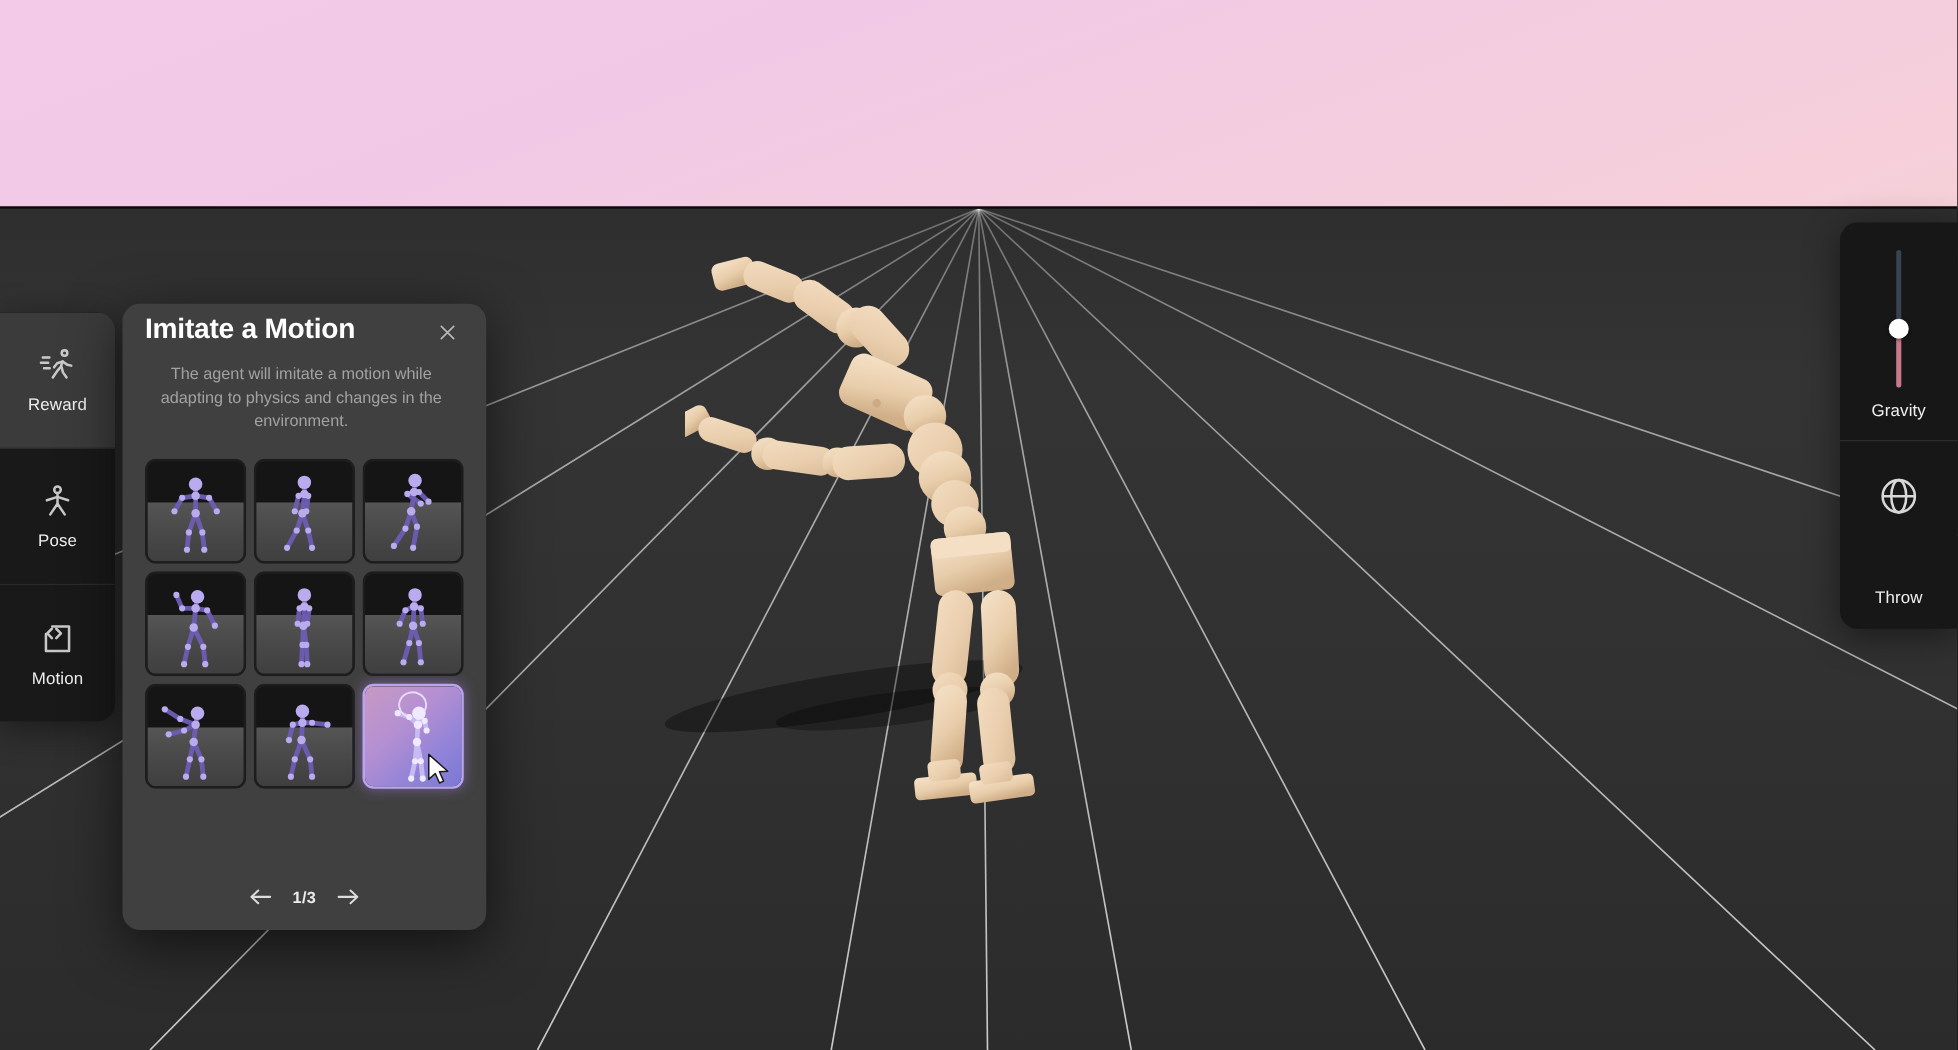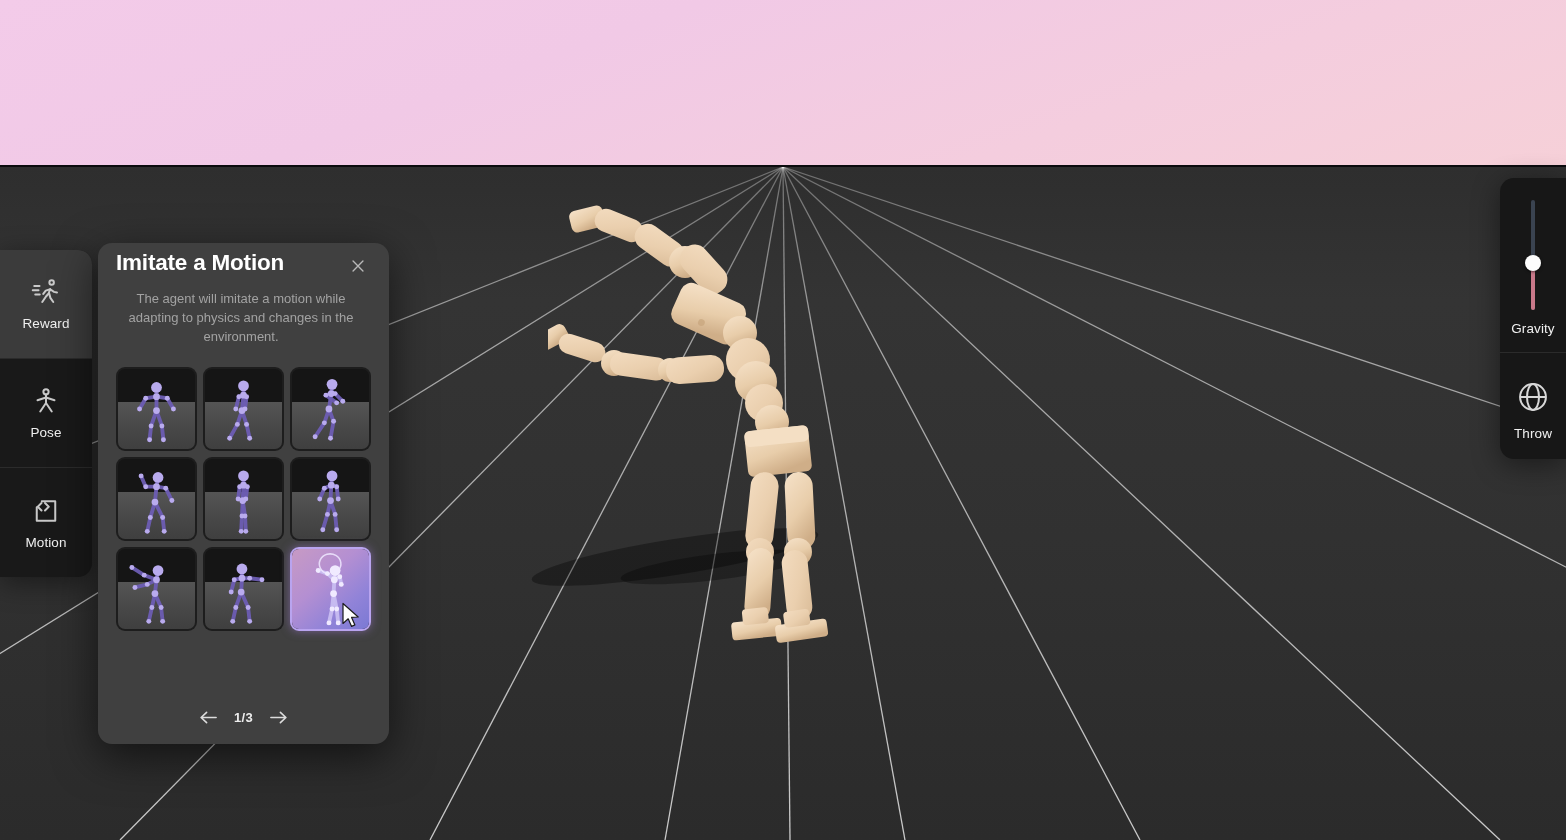--- a/index.html
+++ b/index.html
@@ -46,21 +46,21 @@
   .rail-item:last-child { border-bottom:none; }
   .rail-item.active { background:#3b3b3b; }
   .rail-icon { width:30px; height:30px; display:block; color:#d7d7d7; opacity:.92; }
   .rail-icon svg { width:100%; height:100%; display:block; }
   .rail-label {
     font-size:13.5px; color:#efefef; letter-spacing:.1px; font-weight:400;
   }
 
   
   .right-rail {
-    position:absolute; right:0; top:178px; width:66px;
+    position:absolute; right:0; top:178px; width:94px;
     background:#171717;
     border-radius:14px 0 0 14px;
     overflow:hidden;
     box-shadow:0 6px 28px rgba(0,0,0,.45);
   }
   .ctrl {
     display:flex; flex-direction:column; align-items:center;
     border-bottom:1px solid #2b2b2b; padding:22px 0 16px;
   }
   .ctrl:last-child { border-bottom:none; }
@@ -325,21 +325,21 @@
     <div class="ctrl">
       <div class="vslider">
         <div class="vtrack"></div>
         <div class="vfill" id="gravity-fill" style="top: 57%; height: 43%; background: rgb(201, 121, 138);"></div>
         <div class="vknob" id="gravity-knob" style="top: 57%;"></div>
       </div>
       <div class="ctrl-label">Gravity</div>
     </div>
 
 
-    <div class="ctrl" style="padding:26px 0 18px;">
+    <div class="ctrl" style="padding:26px 0 18px;gap:44px;">
       <span class="throw-icon">
         <svg viewBox="0 0 24 24" fill="none" stroke="currentColor" stroke-width="1.35">
           <circle cx="12" cy="12" r="8.6"></circle>
           <ellipse cx="12" cy="12" rx="4" ry="8.6"></ellipse>
           <path d="M3.4 12h17.2"></path>
         </svg>
       </span>
       <div class="ctrl-label">Throw</div>
     </div>
   </div>

